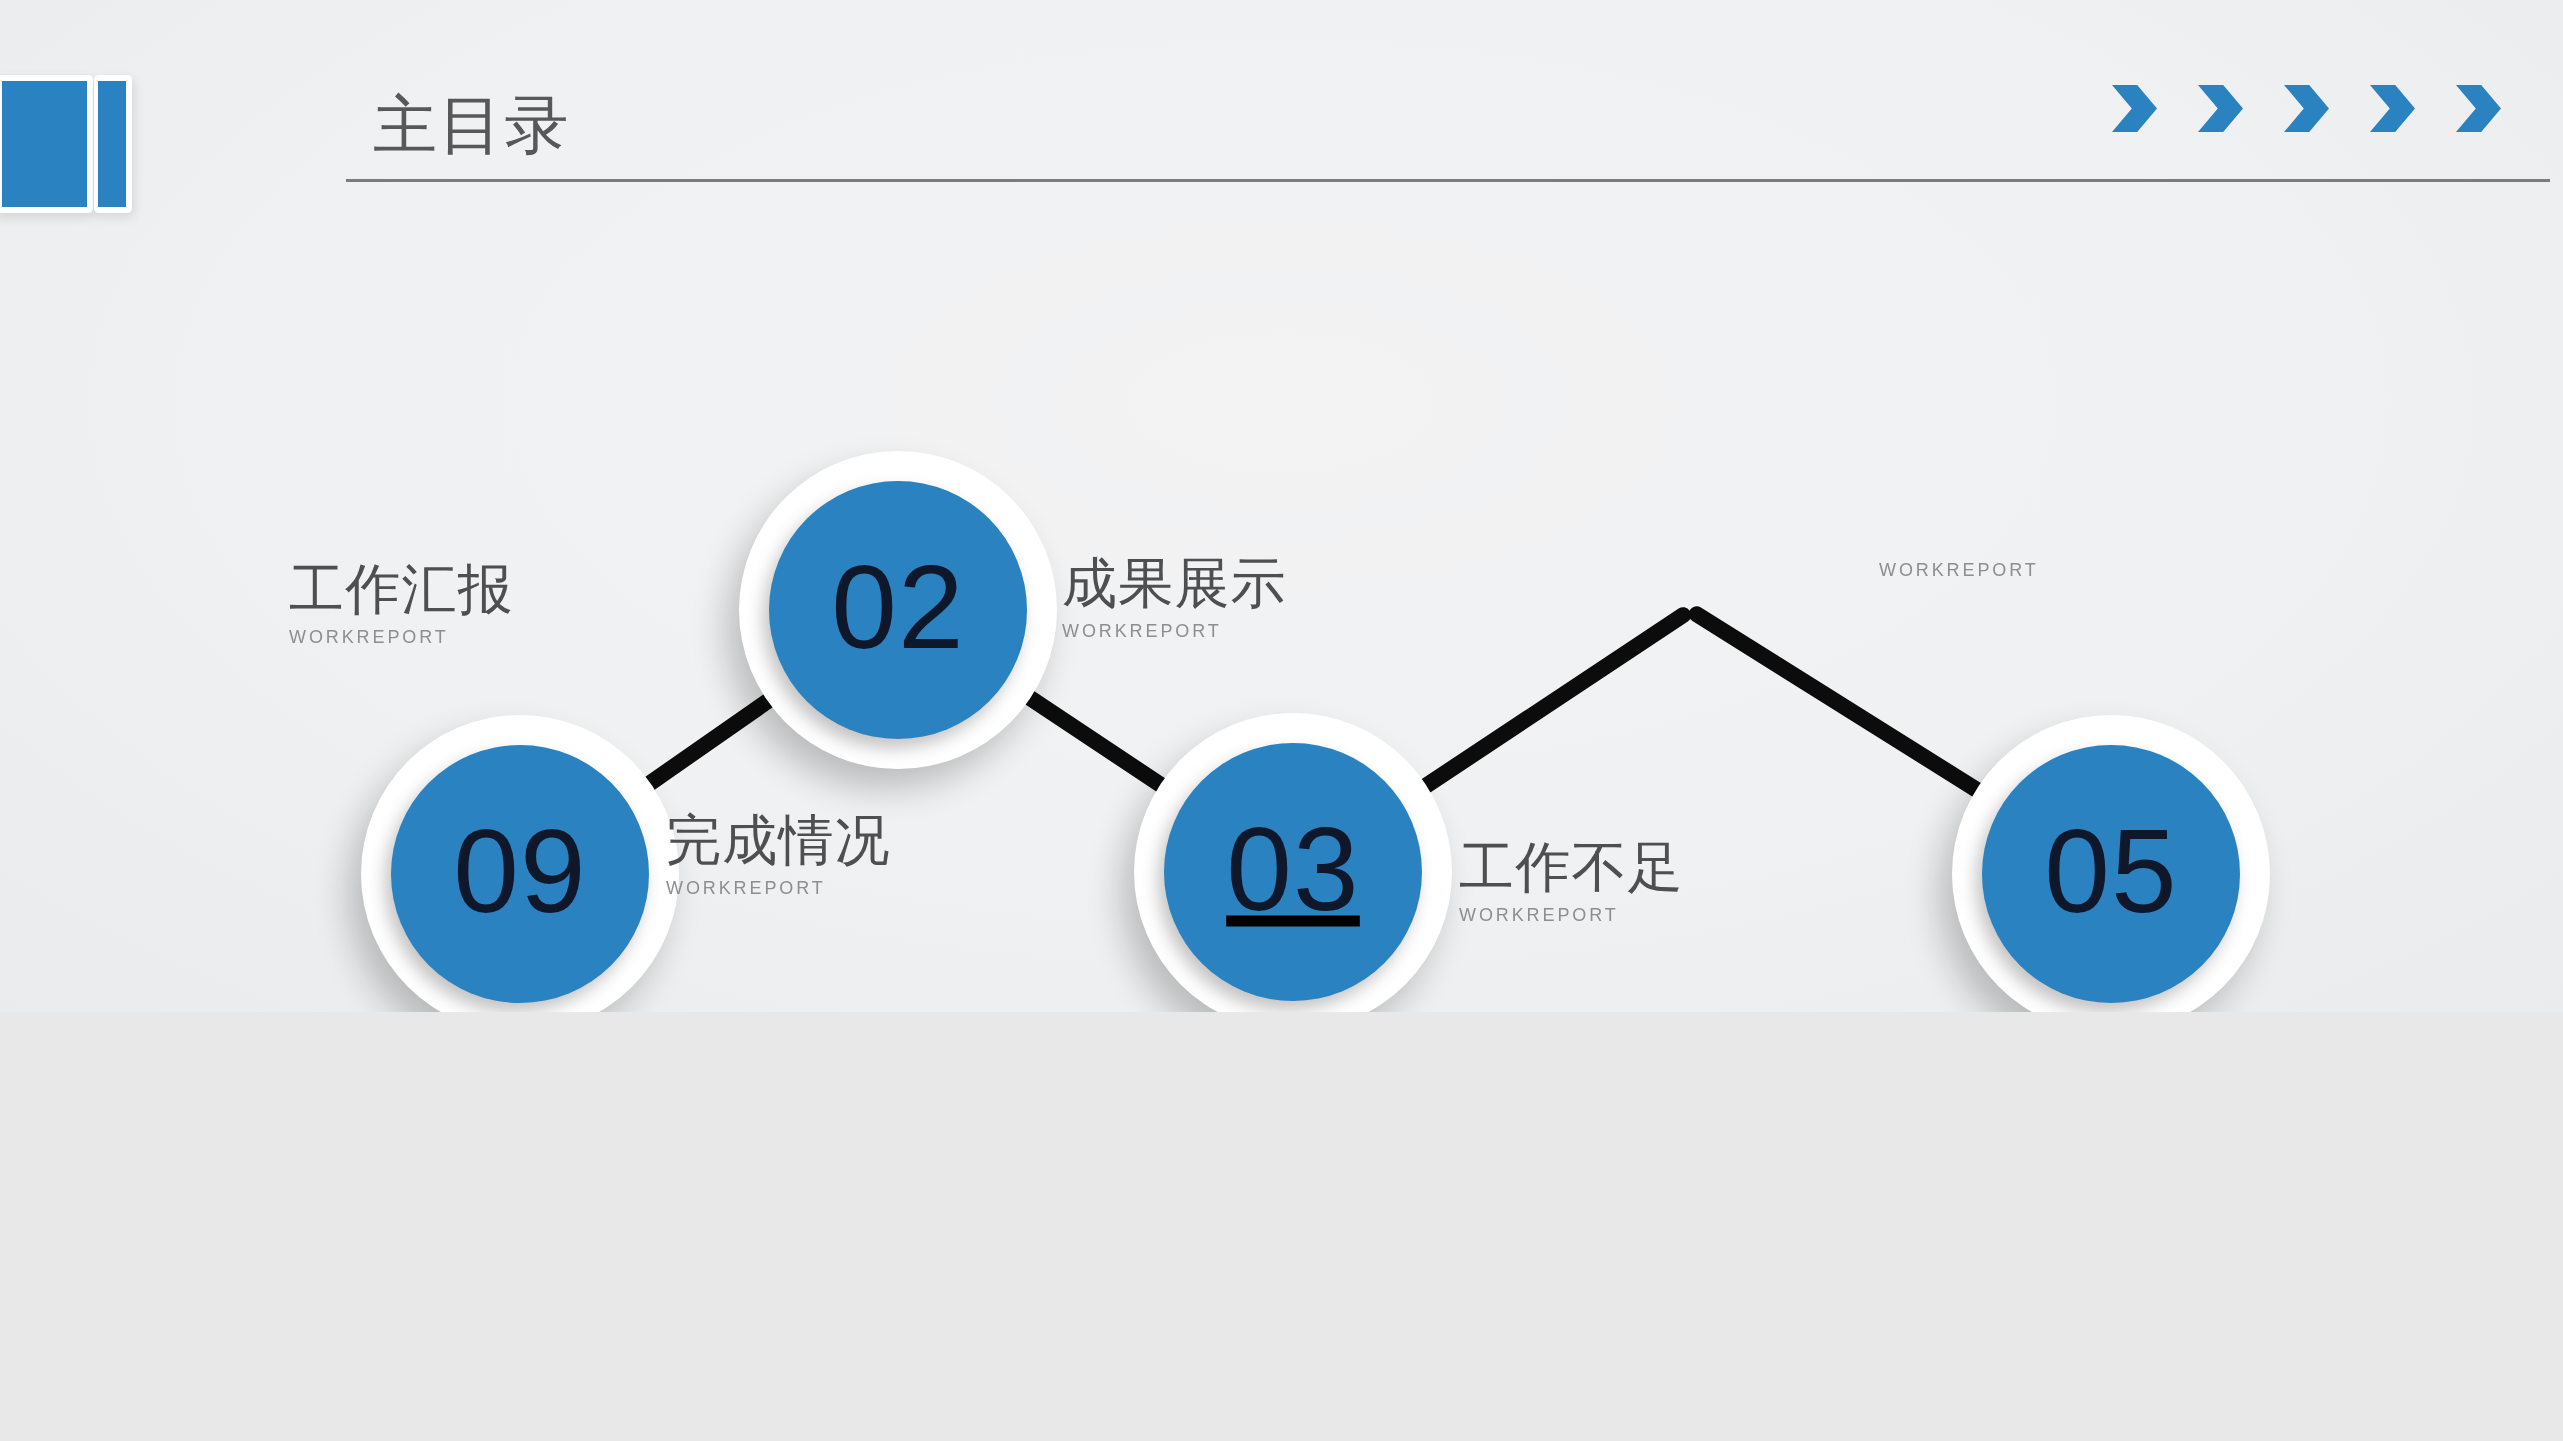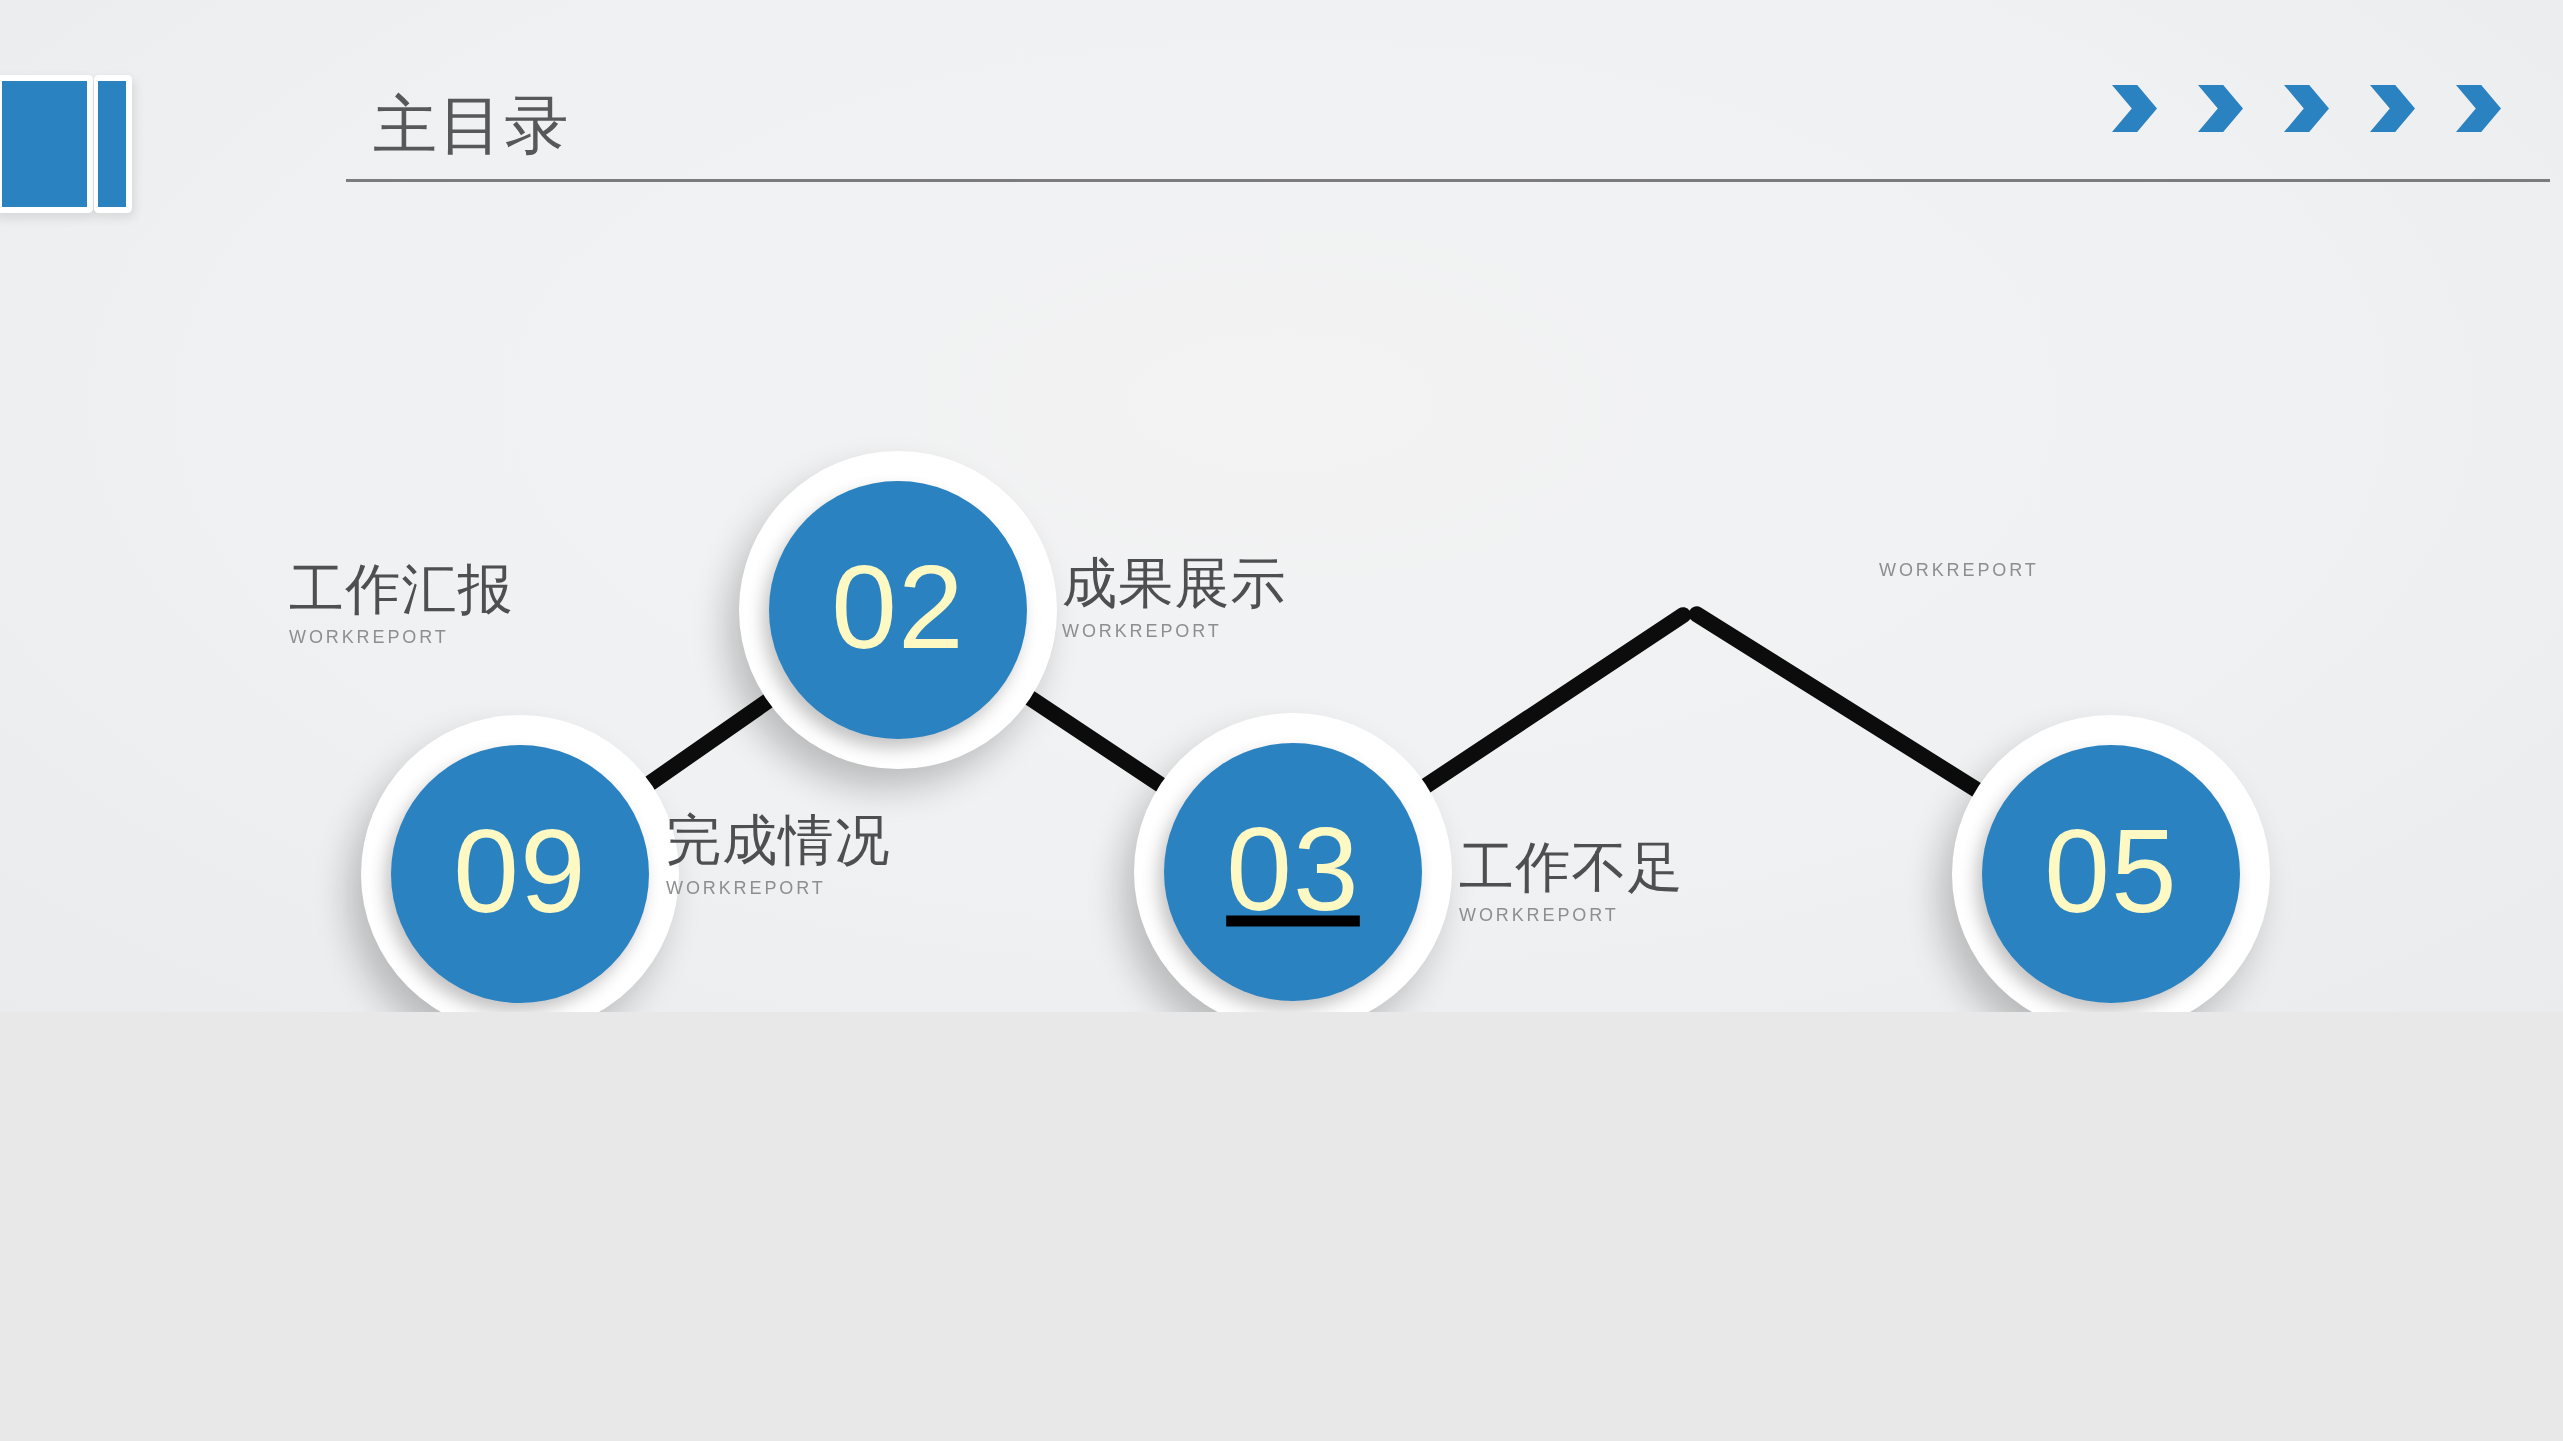--- a/index.html
+++ b/index.html
@@ -98,21 +98,21 @@
     width: 258px;
     height: 258px;
     border-radius: 50%;
     background: #2A82C1;
     box-shadow: -5.8px 9.2px 17.3px rgba(0,0,0,0.24);
     display: flex;
     align-items: center;
     justify-content: center;
   }
   .circle .num {
-    color: #fef9c3;
+    color: #0f172a;
     font-size: 118px;
     font-weight: 400;
     line-height: 1;
     letter-spacing: 1.2px;
     transform: translateY(-3.5px);
   }
   .pos-c1 { left: 361px;  top: 715px; }
   .pos-c2 { left: 739px; top: 451px;  }
   .pos-c3 { left: 1134px; top: 713px; text-decoration: underline; }
   .pos-c4 { left: 1532px; top: 451px;  }

